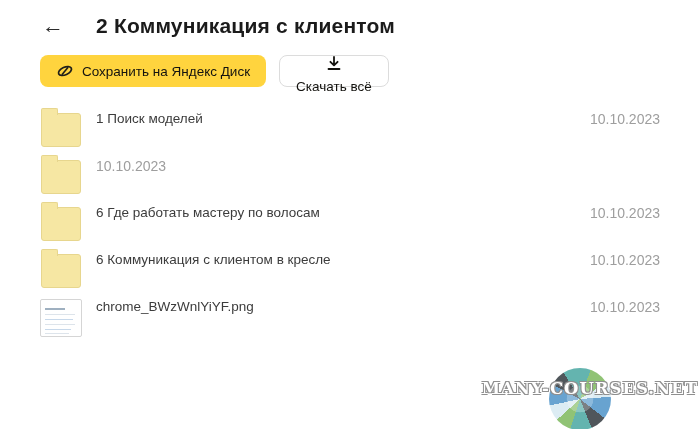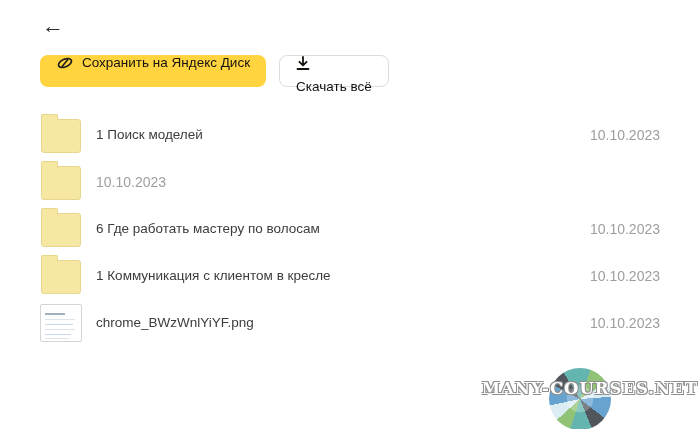--- a/index.html
+++ b/index.html
@@ -20,32 +20,32 @@
     padding:0; text-align:center;
   }
   .page-title {
     font-size:21px; font-weight:bold; color:#1b1b1b; margin-left:30px;
     letter-spacing:.2px;
   }
 
   
   .toolbar { display:flex; gap:13px; margin-top:13px; }
   .btn {
-    display:inline-flex; gap:8px;
+    display:inline-flex; align-items:center; gap:8px;
     height:32px; padding:0 16px; border-radius:8px;
     font-size:13.5px; color:#14130f; cursor:pointer; border:none;
     font-family:"Liberation Sans", sans-serif;
   }
   .btn-yellow { background:#ffd43e; }
   .btn-white  { background:#ffffff; border:1px solid #dcdcdc;flex-direction:column; }
   .btn svg { display:block; }
 
   
   .file-list { margin-top:24px; }
-  .row { display:flex; align-items:center; height:47px; cursor:pointer; }
+  .row { display:flex; height:47px; cursor:pointer; }
   .icon-wrap { width:42px; margin-right:14px; display:flex; justify-content:center; }
   .folder {
     position:relative; width:40px; height:34px; margin-top:2px;
     background:#f6e7a3; border:1px solid #e7d68e;
     border-radius:2px 3px 3px 3px;
   }
   .folder::before {
     content:""; position:absolute; top:-6px; left:-1px;
     width:15px; height:6px;
     background:#f6e7a3; border:1px solid #e7d68e; border-bottom:none;
@@ -94,20 +94,21 @@
     white-space:nowrap;
   }
 </style>
 </head>
 <body>
 
 <div class="page">
 
   <div class="header">
     <button class="back-btn">←</button>
+    <h1 class="page-title">2 Коммуникация с клиентом</h1>
   </div>
 
   <div class="toolbar">
     <button class="btn btn-yellow">
       <span>
         <svg width="18" height="16" viewBox="0 0 24 22">
           <g transform="rotate(-24 12 11)">
             <ellipse cx="12" cy="11" rx="9.5" ry="5.2" fill="none" stroke="#1f1e1a" stroke-width="2.4"></ellipse>
             <line x1="6" y1="14" x2="18" y2="8" stroke="#1f1e1a" stroke-width="2.2"></line>
           </g>
@@ -148,21 +149,21 @@
       <div class="row-icon folder"></div>
     </div>
     <span class="row-name">6 Где работать мастеру по волосам</span>
     <span class="row-date">10.10.2023</span>
   </div>
 
   <div class="row">
     <div class="icon-wrap">
       <div class="row-icon folder"></div>
     </div>
-    <span class="row-name">1 Коммуникация с клиентом в кресле</span>
+    <span class="row-name">6 Коммуникация с клиентом в кресле</span>
     <span class="row-date">10.10.2023</span>
   </div>
 
   <div class="row">
     <div class="icon-wrap">
       <div class="row-icon thumb"></div>
     </div>
     <span class="row-name">chrome_BWzWnlYiYF.png</span>
     <span class="row-date">10.10.2023</span>
   </div>

